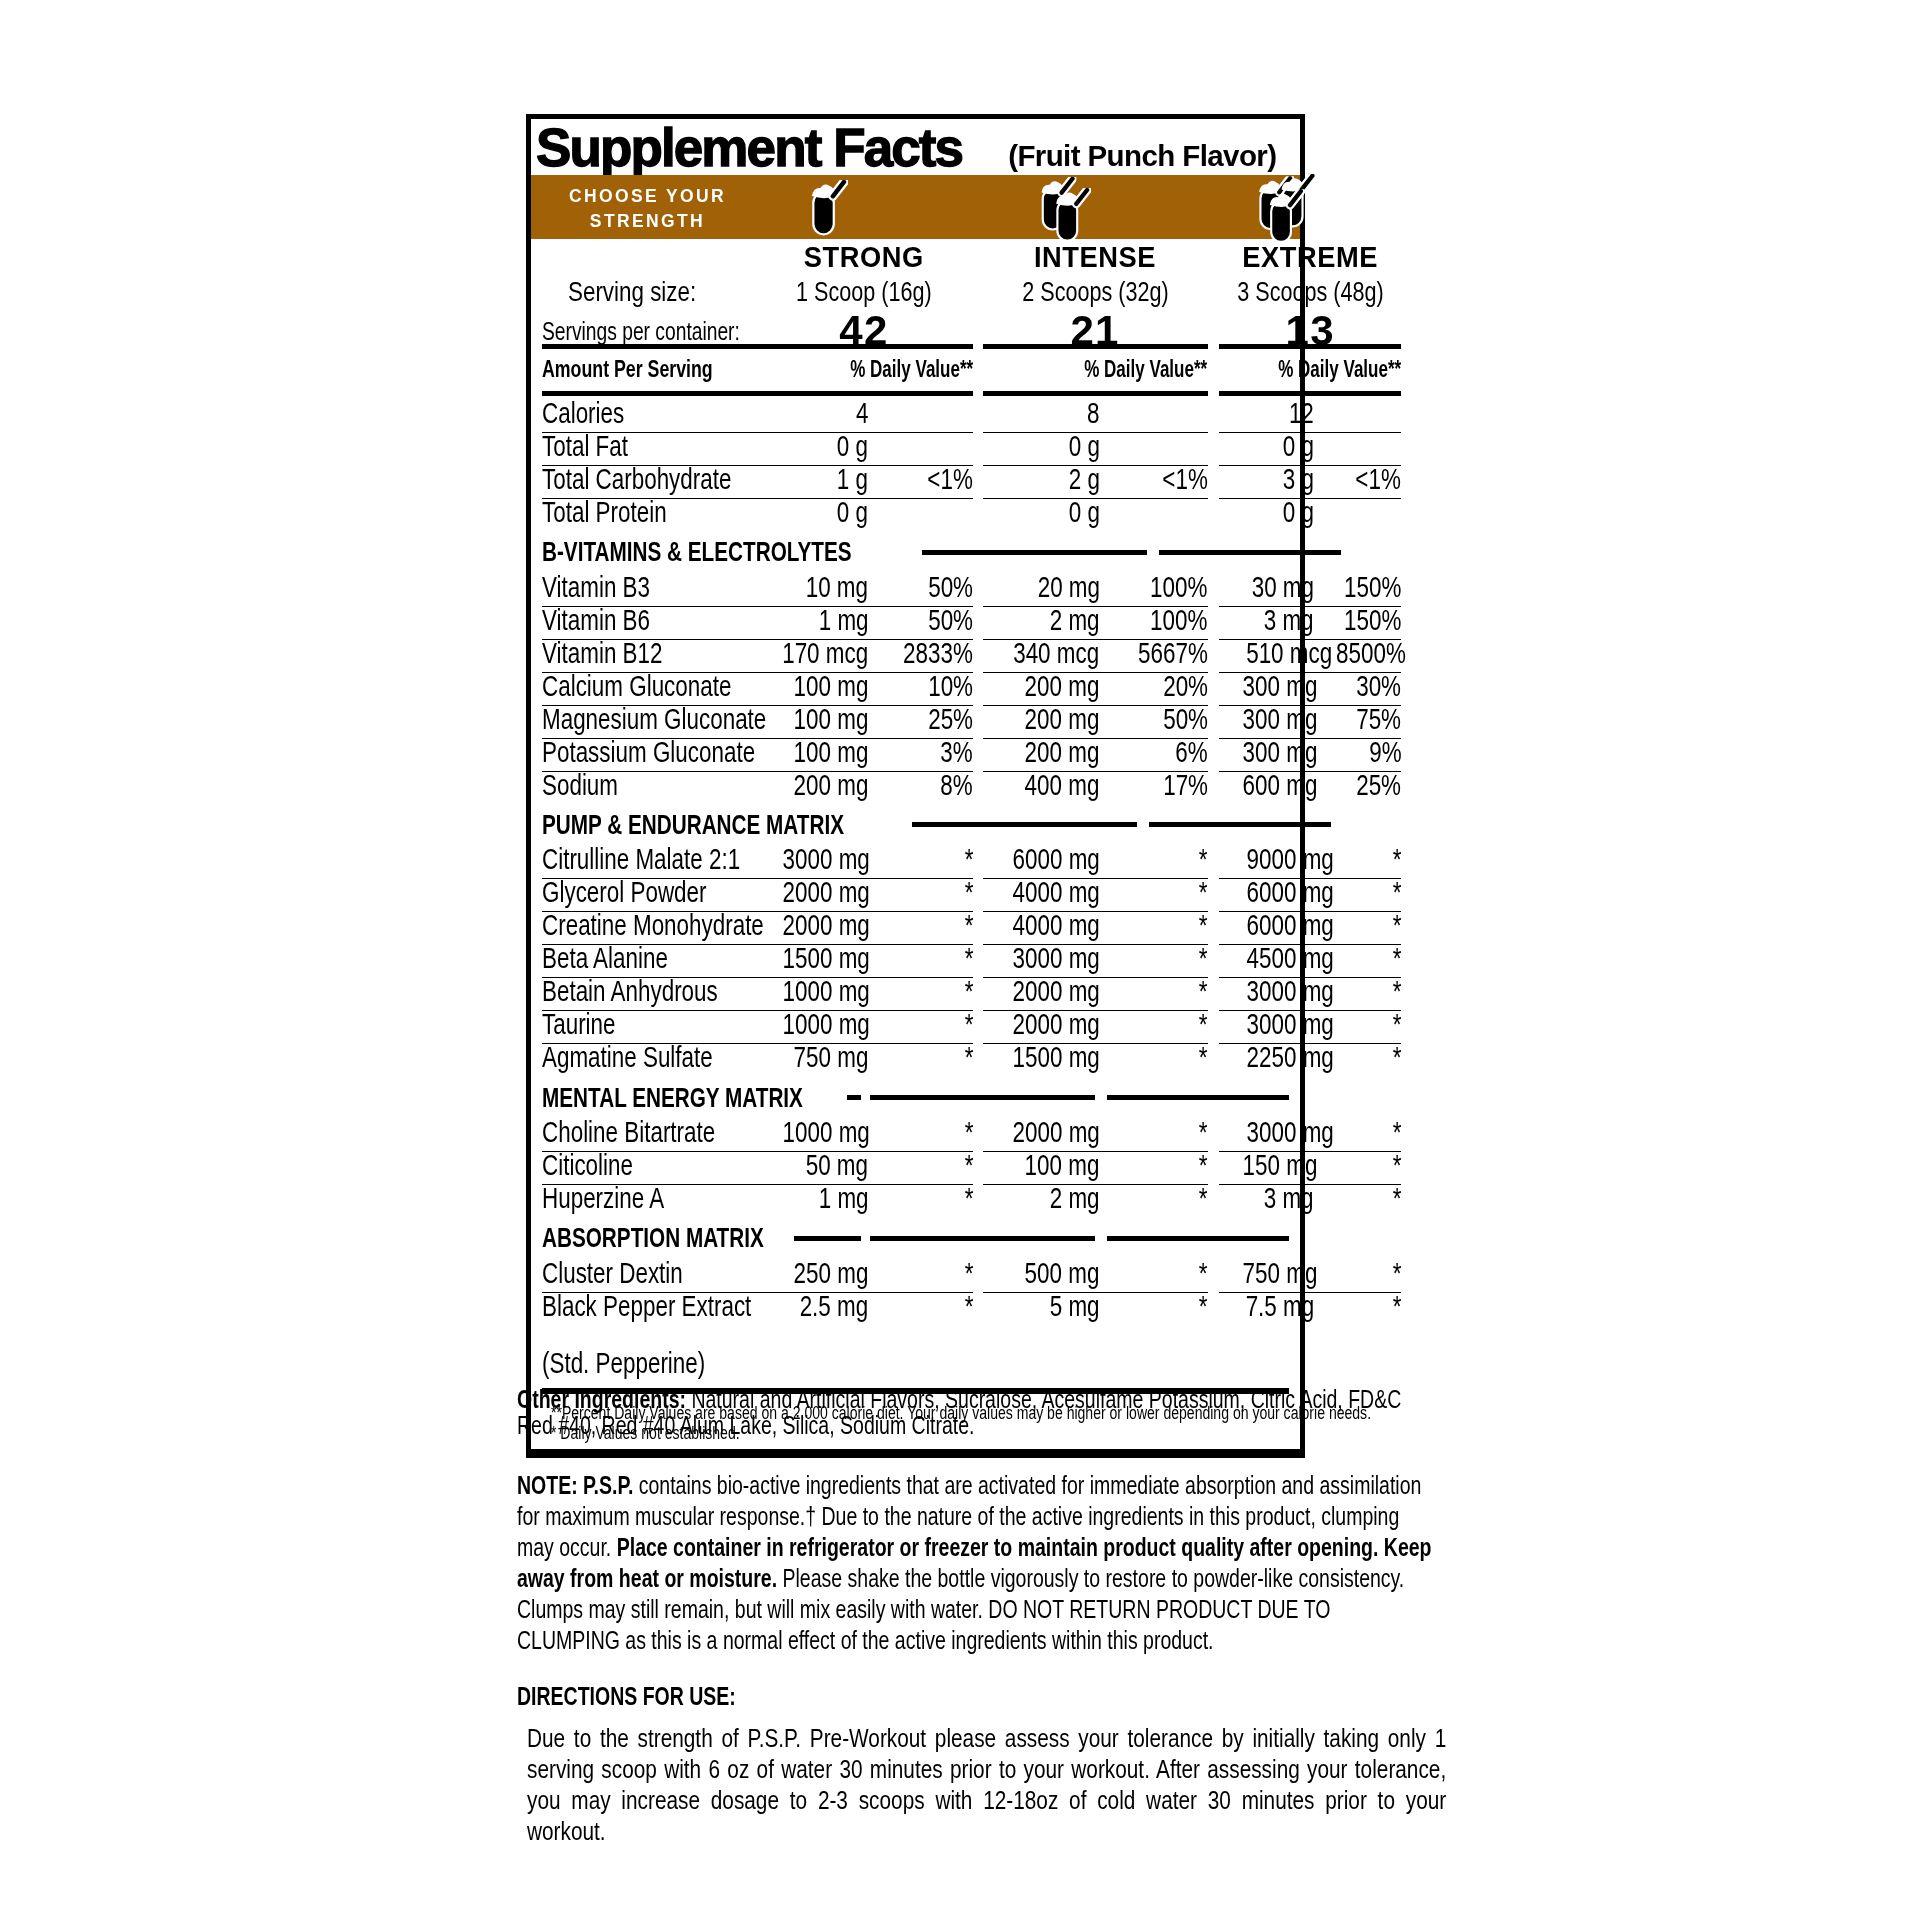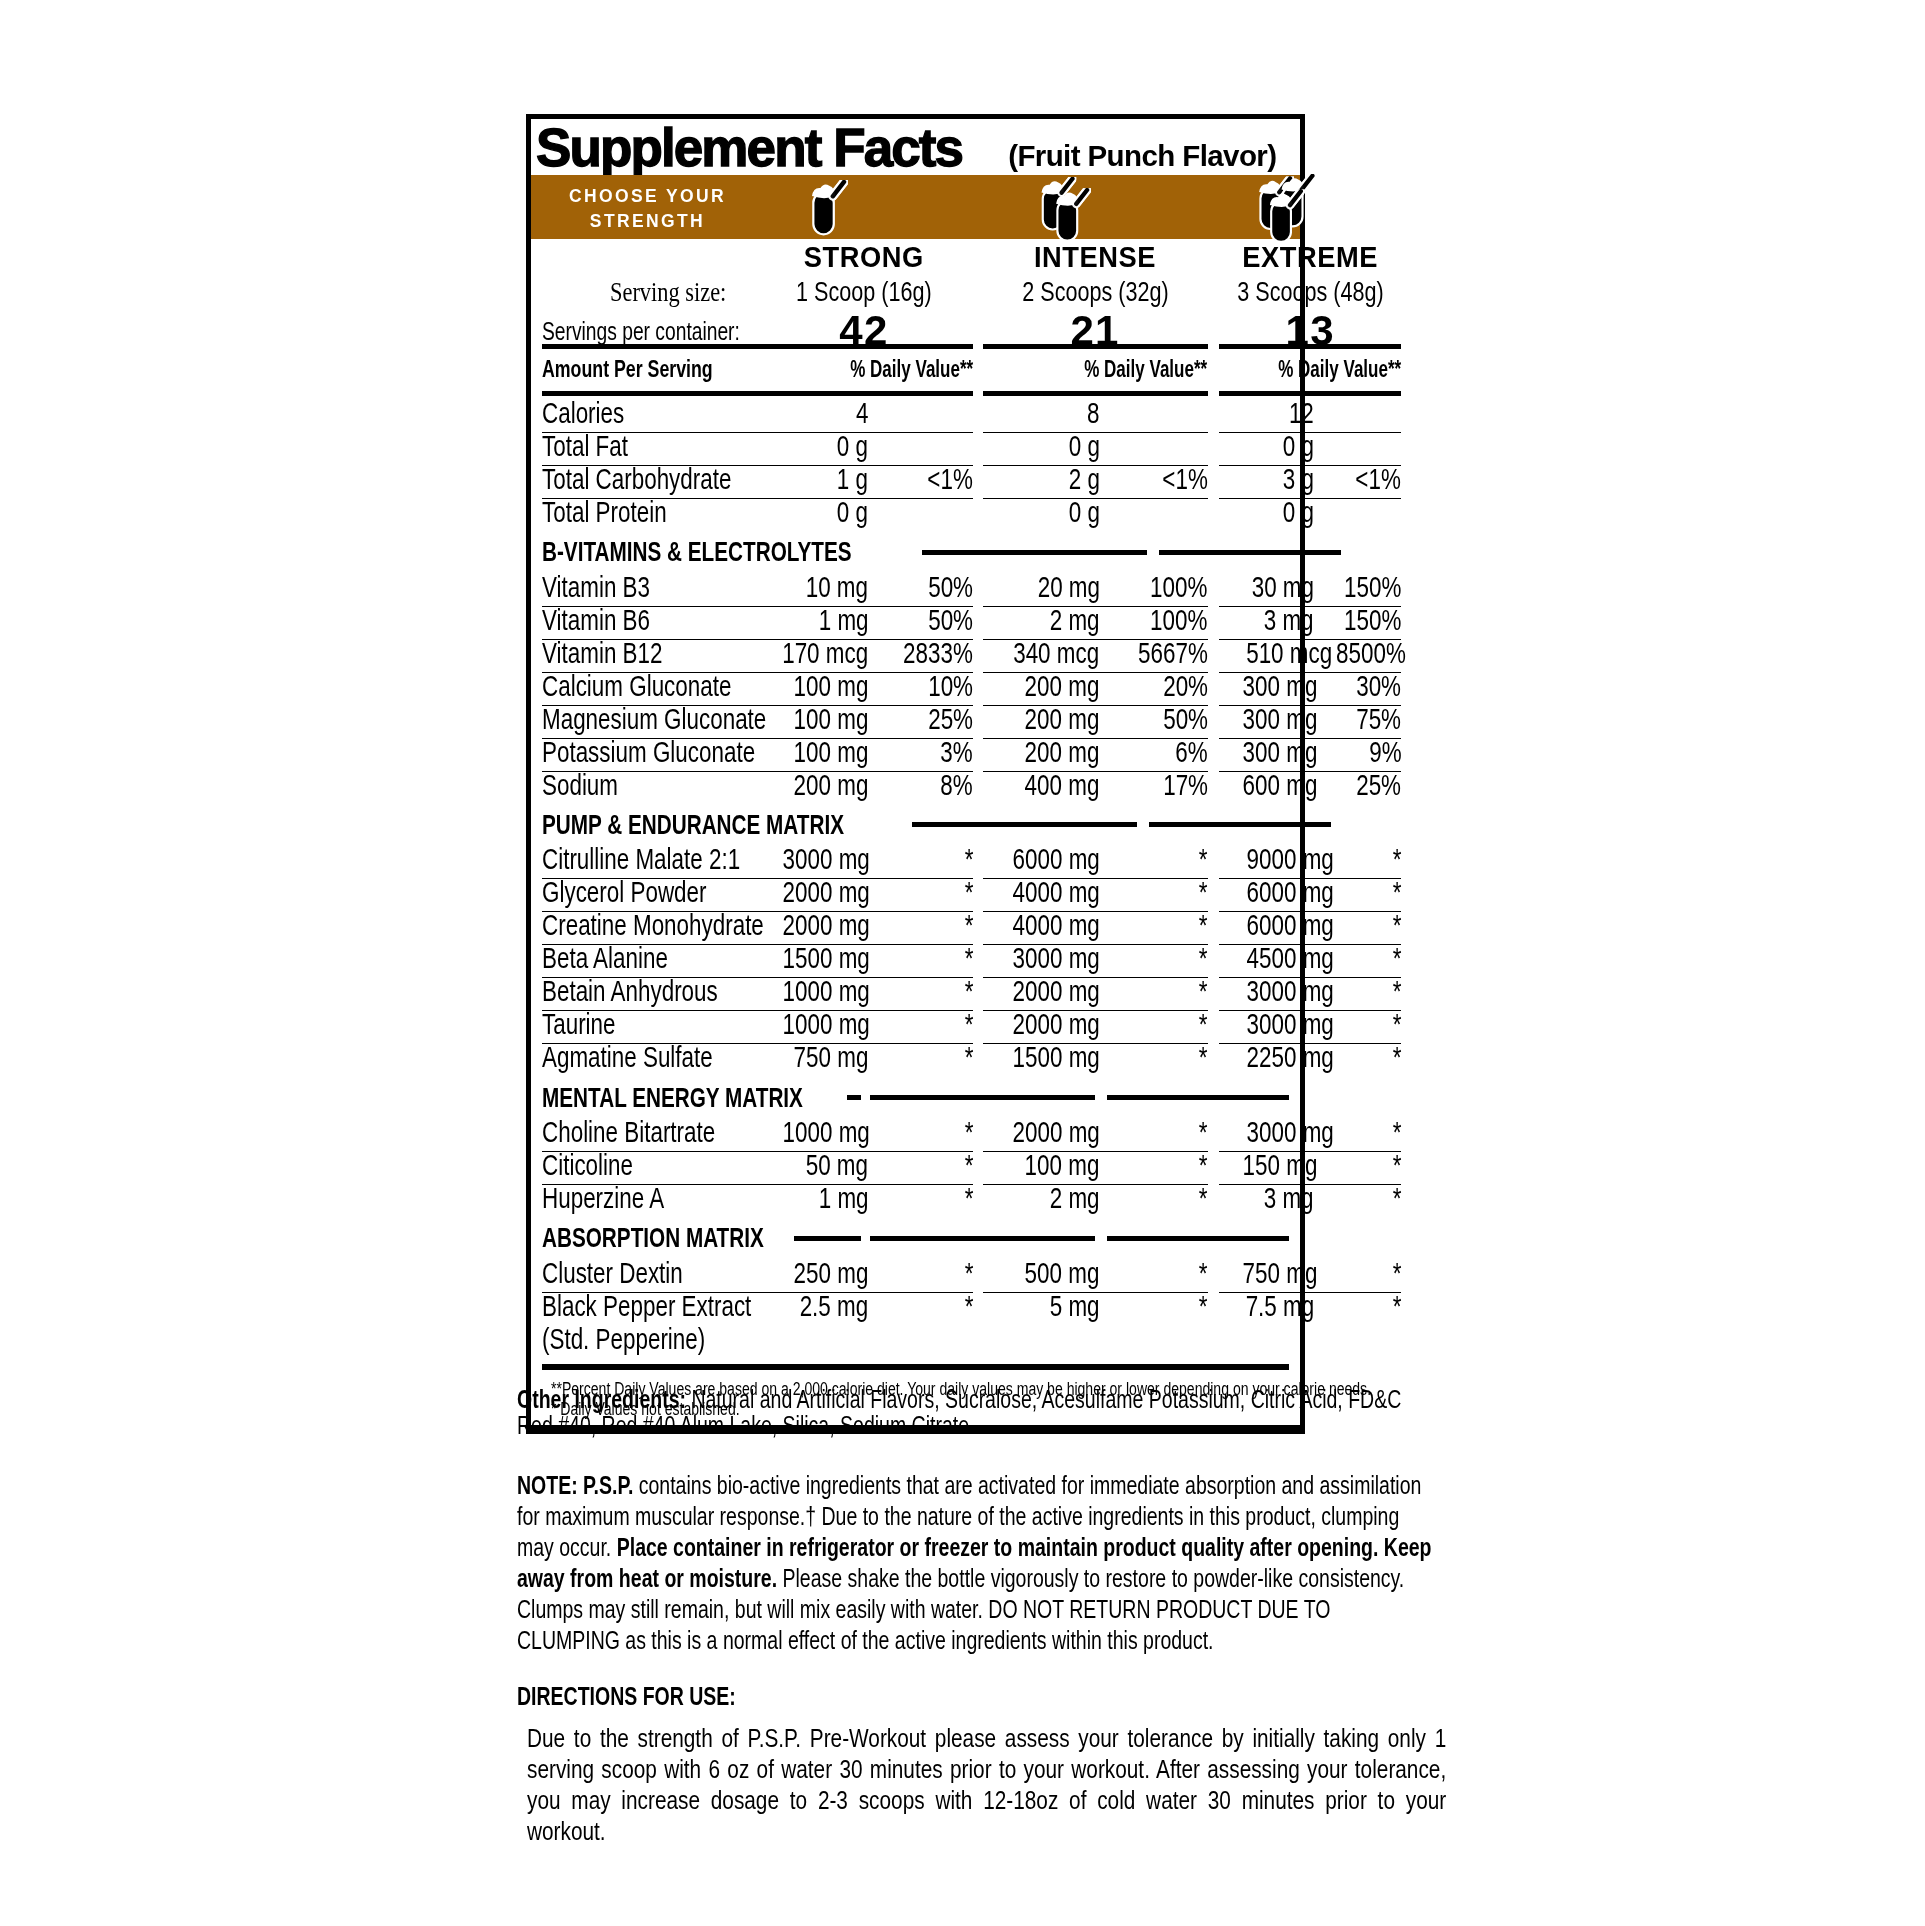--- a/index.html
+++ b/index.html
@@ -49,38 +49,38 @@
   .dv{display:block;flex:1;text-align:right;}
   
   .cx{display:inline-block;transform:scaleX(0.76);transform-origin:0 100%;white-space:nowrap;font-size:29.5px;line-height:1;}
   .amt .t,.dv .t{display:inline-block;transform:scaleX(0.76);transform-origin:100% 100%;white-space:nowrap;font-size:29.5px;line-height:1;}
   
   .colhead-row{height:37px;}
   .colhead-row .cell{border:none;align-items:center;justify-content:center;padding-bottom:0;}
   .colname{font-size:29px;font-weight:bold;letter-spacing:0.6px;transform:scaleX(0.94);white-space:nowrap;}
   .serving-row{height:31px;}
   .serving-row .cell{border:none;padding-bottom:2.6px;align-items:center;justify-content:center;}
-  .serving-row .cell.lbl{justify-content:flex-end;border:none;font-family:Liberation Serif, serif;}
+  .serving-row .cell.lbl{justify-content:center;border:none;}
   .svlab{display:inline-block;transform:scaleX(0.8);transform-origin:0 50%;font-size:28px;white-space:nowrap;}
   .svval{display:inline-block;transform:scaleX(0.8);transform-origin:50% 50%;font-size:27px;white-space:nowrap;}
   .count-row{height:33px;}
   .count-row .cell{border:none;padding-bottom:3.9px;align-items:center;justify-content:center;}
   .count-row .cell.lbl{justify-content:flex-start;}
   .count{font-size:42px;font-weight:bold;letter-spacing:1.3px;}
   .rule-row{height:4.5px;margin:3.9px 0 2.6px 0;}
   .rule-row div{height:4.5px;background:#000;}
   .rule-row .sp{background:transparent;}
   .aps-row{height:36px;}
   .aps-row .cell{border:none;align-items:center;padding-bottom:0;}
   .apslab{display:inline-block;transform:scaleX(0.74);transform-origin:0 50%;font-size:24px;font-weight:bold;white-space:nowrap;}
   .dvh{display:block;width:100%;text-align:right;}
   .dvh .t{display:inline-block;transform:scaleX(0.74);transform-origin:100% 50%;font-size:23px;font-weight:bold;white-space:nowrap;}
   
   .data-row{height:33px;}
-  .cont-row{height:31px;}
+  .cont-row{height:31px;margin-top:24px;}
   
   .sec-row{display:flex;align-items:center;height:39px;padding-top:2.6px;}
   .sec-title{font-size:28px;font-weight:bold;display:inline-block;transform:scaleX(0.74);transform-origin:0 50%;white-space:nowrap;margin-right:-58px;}
   .sec-title-wrap{flex:0 0 auto;}
   .sl{height:5.1px;background:#000;}
   .sl-fill{flex:1 1 auto;margin-left:10.3px;}
   .sl-sp15{flex:0 0 9.6px;background:transparent;}
   .sl-g2{flex:0 0 225px;}
   .sl-sp18{flex:0 0 11.6px;background:transparent;}
   .sl-g3{flex:0 0 182px;}

